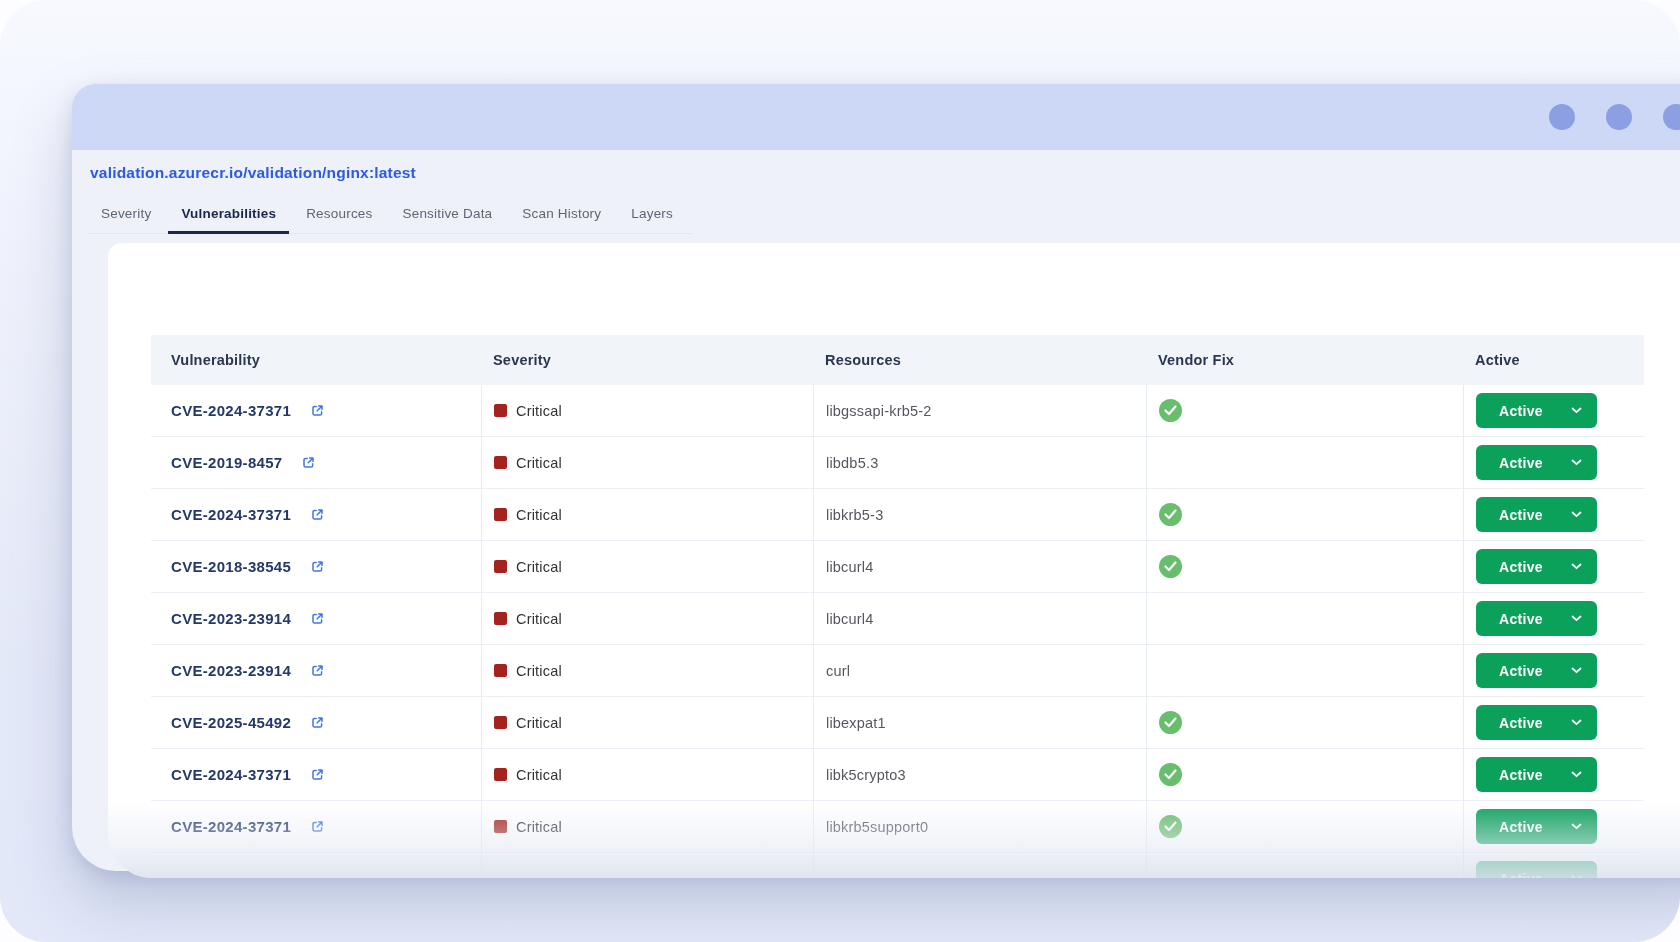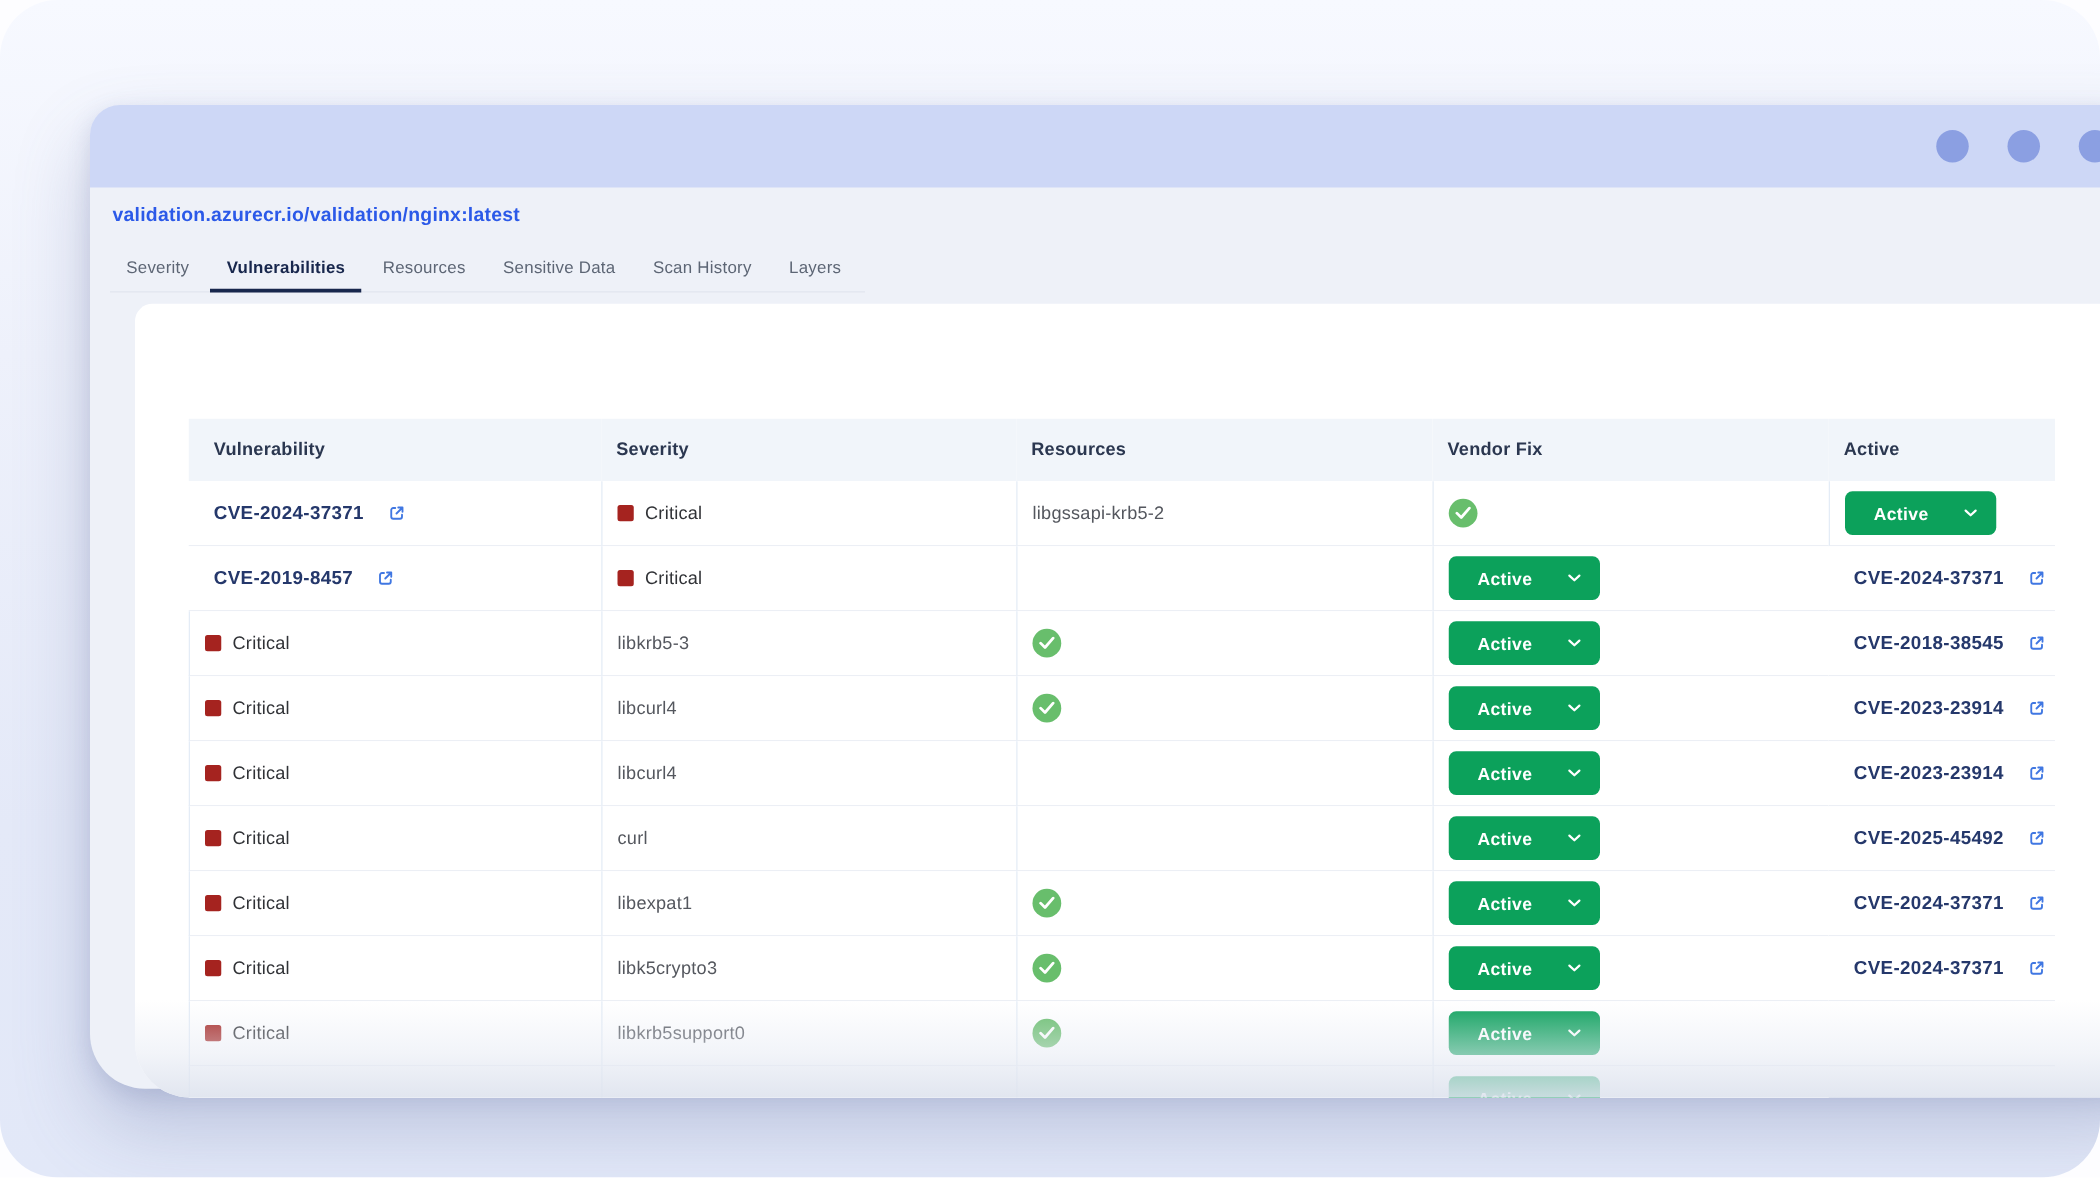--- a/index.html
+++ b/index.html
@@ -165,20 +165,23 @@
           <path d="M8.6 3h3.4v3.4M11.8 3.2 7.2 7.8" stroke="#4077e2" stroke-width="1.5" stroke-linecap="round" stroke-linejoin="round"></path>
         </svg>
       </span>
     </a>
   </div>
   <div class="cell colsep">
     <span class="sev-square"></span>
     <span class="sev-text">Critical</span>
   </div>
   <div class="cell colsep">
+    <span>libdb5.3</span>
+  </div>
+  <div class="cell colsep">
     
   </div>
   <div class="cell colsep">
     <button class="status-btn">
       <span>Active</span>
       <span style="display:inline-flex;">
         <svg width="11" height="7" viewBox="0 0 11 7" fill="none">
           <path d="M1.5 1.5 5.5 5.2 9.5 1.5" stroke="#ffffff" stroke-width="1.8" stroke-linecap="round" stroke-linejoin="round"></path>
         </svg>
       </span>

